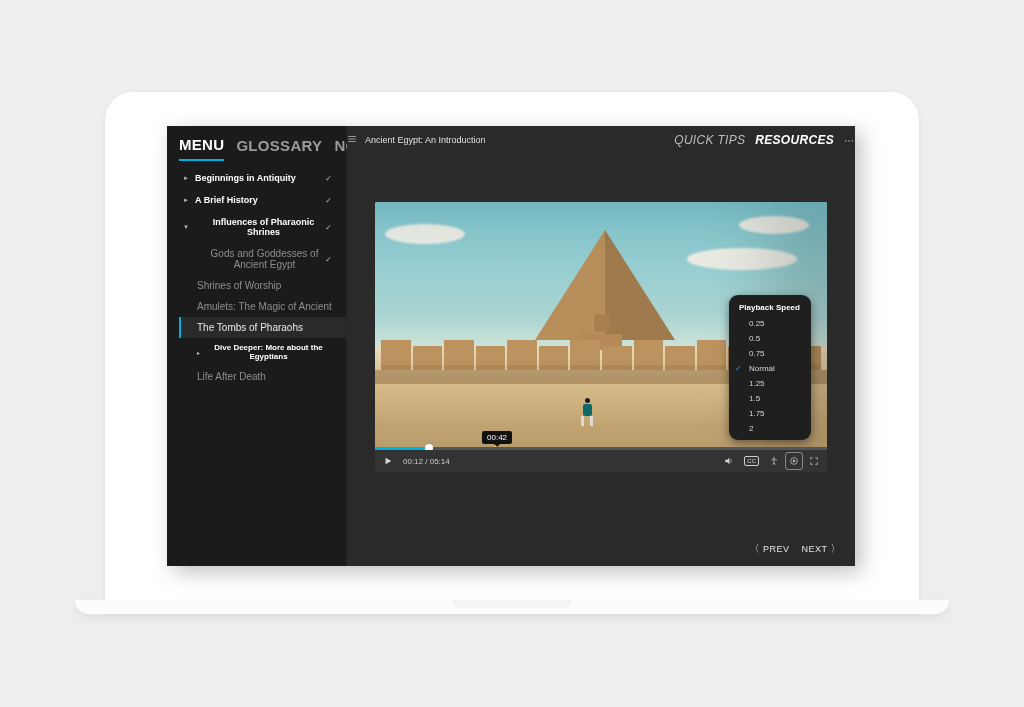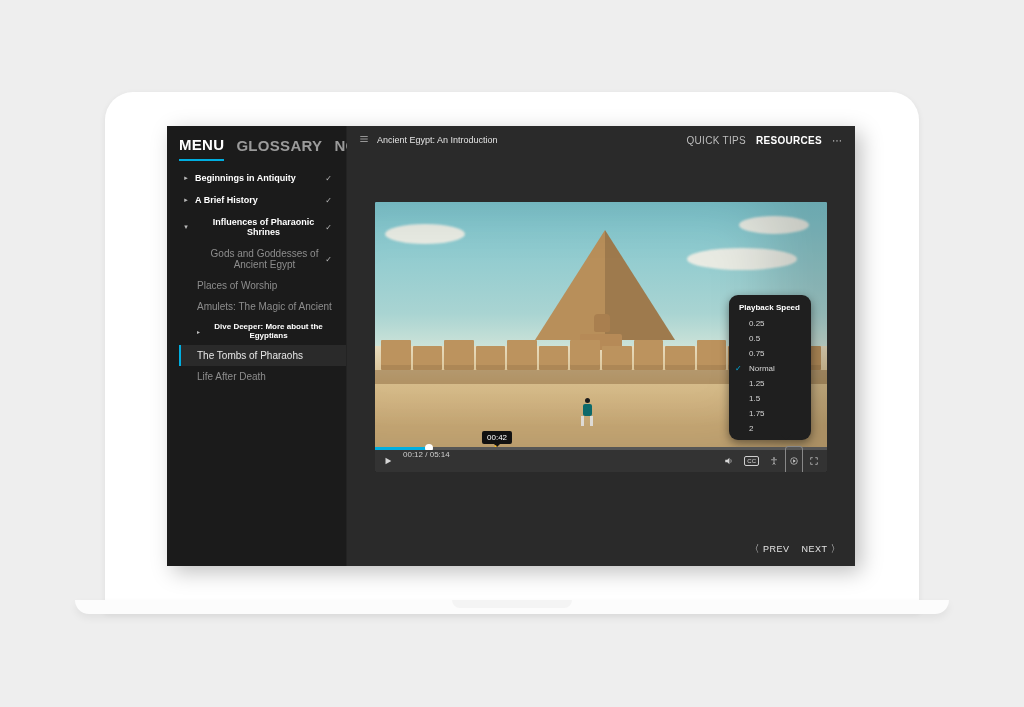--- a/index.html
+++ b/index.html
@@ -52,25 +52,25 @@
   .item { position:relative; display:flex; align-items:center; padding:5px 14px 5px 18px; cursor:pointer; }
   .item .label { color:#8d8d8d; font-size:10px; }
   .item.active { background:#2a2a2a; border-left:2px solid #00aee0; padding-left:16px; }
   .item.active .label { color:#e8e8e8; }
   .item .check { position:absolute; right:14px; color:#bbb; font-size:8px; }
   .item.sub .chevron-sm { color:#bbb; font-size:6px; margin-right:5px; }
   .item.sub .label { color:#fff; font-weight:600; font-size:8px; }
 
   
   .main { flex:1; background:#2a2a2a; display:flex; flex-direction:column; }
-  .topbar { height:28px; display:flex; align-items:center; padding:0 12px; color:#dcdcdc; font-size:9px; }
+  .topbar { height:28px; display:flex; align-items:center; padding:0 0; color:#dcdcdc; font-size:9px; }
   .ham { margin-right:8px; color:#cfcfcf; }
   .topbar .title { color:#e4e4e4; }
   .topbar .spacer { flex:1; }
-  .tlink { font-size:10px; color:#bdbdbd; margin-left:10px; letter-spacing:0.3px; cursor:pointer; }
+  .tlink { font-size:12px; color:#bdbdbd; margin-left:10px; letter-spacing:0.3px; cursor:pointer;font-style:italic; }
   .tlink.bold { color:#fff; font-weight:700; }
   .dots { margin-left:10px; color:#ccc; font-size:10px; letter-spacing:1px; cursor:pointer; }
 
   .stage { flex:1; padding:48px 28px 0; position:relative; }
   .player { width:452px; height:270px; position:relative; background:#000; border-radius:1px; overflow:hidden; }
 
   
   .scene { position:absolute; inset:0 0 22px 0; overflow:hidden; }
   .sky { position:absolute; inset:0; background:linear-gradient(#7cc4cd,#a9d4d2 45%,#cbe2d8 58%,#e8dcbe 58%,#d7bd8c 72%,#c7a875 90%); }
   .cloud { position:absolute; background:#f3efe6; border-radius:50%; filter:blur(1px); opacity:0.9; }
@@ -89,21 +89,21 @@
   .ruins span:nth-child(even){ height:24px; margin-top:10px; }
   .ground-dark { position:absolute; left:0; right:0; top:168px; height:14px; background:#8c6a3f; opacity:0.5; }
   .person { position:absolute; left:206px; top:196px; width:12px; height:30px; }
   .person .ph { width:5px; height:5px; background:#1c1c1c; border-radius:50%; margin:0 auto; }
   .person .pt { width:9px; height:12px; background:#0e6b6c; border-radius:2px; margin:1px auto 0; }
   .person .pl { display:flex; justify-content:space-between; }
   .person .pl span { width:3px; height:10px; background:#e4e1db; }
   .vignette { position:absolute; inset:0; box-shadow:inset -60px 0 60px rgba(0,0,0,0.15); pointer-events:none; }
 
   
-  .ctrlbar { position:absolute; left:0; right:0; bottom:0; height:22px; background:#333; display:flex; padding:0 8px; }
+  .ctrlbar { position:absolute; left:0; right:0; bottom:0; height:22px; background:#333; display:flex; align-items:center; padding:0 8px; }
   .progress { position:absolute; left:0; right:0; bottom:22px; height:3px; background:#555; }
   .progress .done { position:absolute; left:0; top:0; height:3px; background:#00aee0; width:12%; }
   .progress .knob { position:absolute; top:-3px; left:12%; margin-left:-4px; width:8px; height:8px; border-radius:50%; background:#fff; }
   .tooltip { position:absolute; bottom:28px; left:27%; transform:translateX(-50%); background:#111; color:#fff; font-size:8px; padding:2px 5px; border-radius:2px; }
   .tooltip::after { content:""; position:absolute; top:100%; left:50%; margin-left:-3px; border:3px solid transparent; border-top-color:#111; }
   .cursor { position:absolute; bottom:14px; left:27%; transform:translateX(-50%); font-size:11px; color:#fff; }
 
   .ctrl { color:#d6d6d6; font-size:9px; margin-right:10px; cursor:pointer; display:inline-flex; align-items:center; justify-content:center; }
   .time { color:#cfcfcf; font-size:8px; }
   .ctrlbar .spacer { flex:1; }
@@ -160,31 +160,31 @@
           <span class="chevron">▾</span>
           <span class="label">Influences of Pharaonic Shrines</span>
           <span class="check">✓</span>
         </div>
         <div class="children">
           <div class="item">
             <span class="label">Gods and Goddesses of Ancient Egypt</span>
             <span class="check">✓</span>
           </div>
           <div class="item">
-            <span class="label">Places of Worship</span>
+            <span class="label">Shrines of Worship</span>
           </div>
           <div class="item">
             <span class="label">Amulets: The Magic of Ancient</span>
+          </div>
+          <div class="item active">
+            <span class="label">The Tombs of Pharaohs</span>
           </div>
           <div class="item sub">
             <span class="chevron-sm">▸</span>
             <span class="label">Dive Deeper: More about the Egyptians</span>
-          </div>
-          <div class="item active">
-            <span class="label">The Tombs of Pharaohs</span>
           </div>
           <div class="item">
             <span class="label">Life After Death</span>
           </div>
         </div>
       </nav>
     </aside>
 
     <section class="main">
       <div class="topbar">

